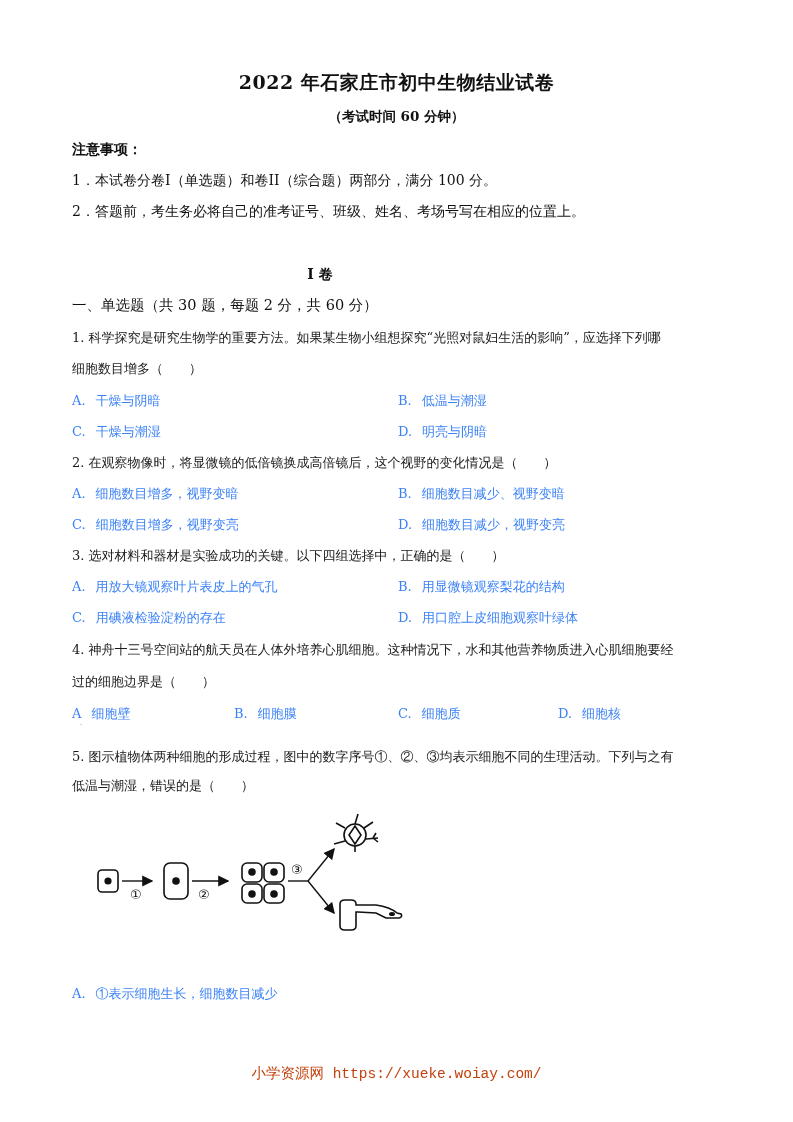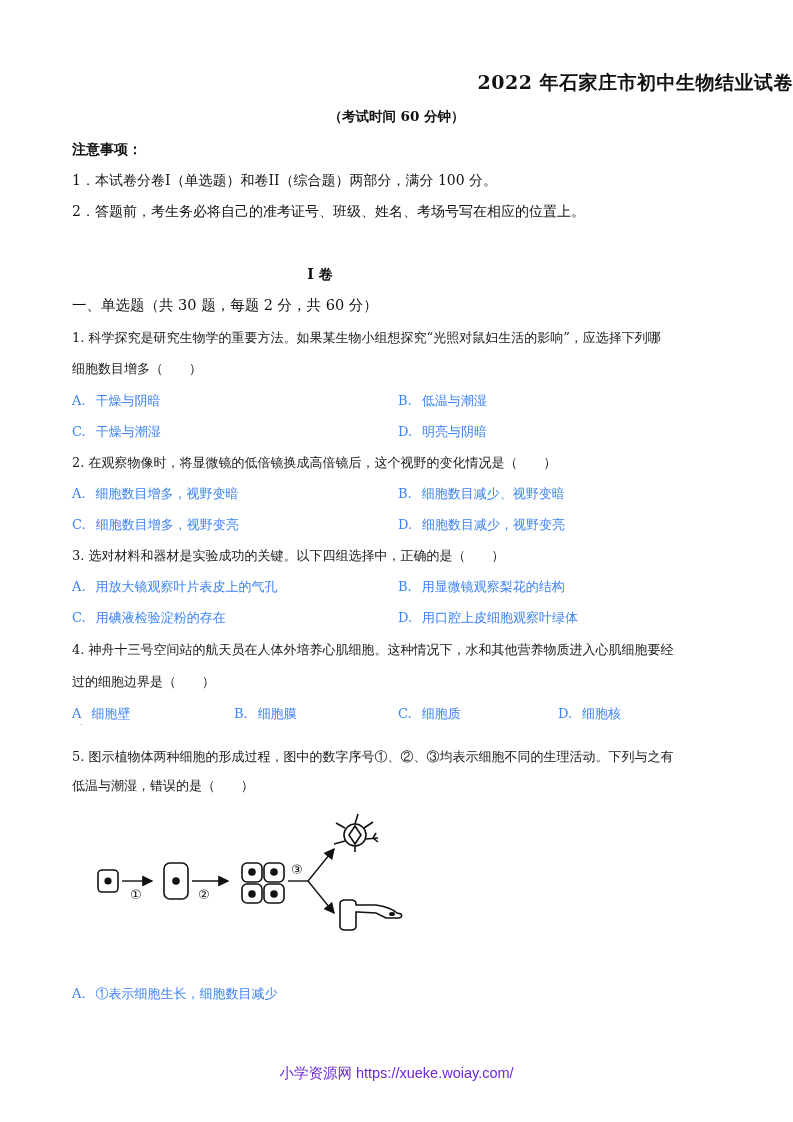--- a/index.html
+++ b/index.html
@@ -19,21 +19,21 @@
       position: absolute;
       left: 0; top: 0;
       width: 793px;
       height: 1122px;
     }
     .title {
       position: absolute;
       top: 70px;
       left: 0;
       width: 793px;
-      text-align: right;
+      text-align: center;
       font-size: 19px;
       font-weight: bold;
       letter-spacing: 0.5px;
     }
     .subtitle {
       position: absolute;
       top: 108px;
       left: 0;
       width: 793px;
       text-align: center;
@@ -95,22 +95,22 @@
       width: 340px;
       height: 130px;
     }
     .footer {
       position: absolute;
       top: 1064px;
       left: 0;
       width: 793px;
       text-align: center;
       font-size: 14.5px;
-      color: #6d28d9;
-      font-family: Liberation Sans, sans-serif;
+      color: #c2410c;
+      font-family: Liberation Mono, monospace;
     }
     .tiny-mark {
       position: absolute;
       left: 80px;
       top: 721px;
       font-size: 7px;
       color: #777;
     }
   </style>
 </head>

